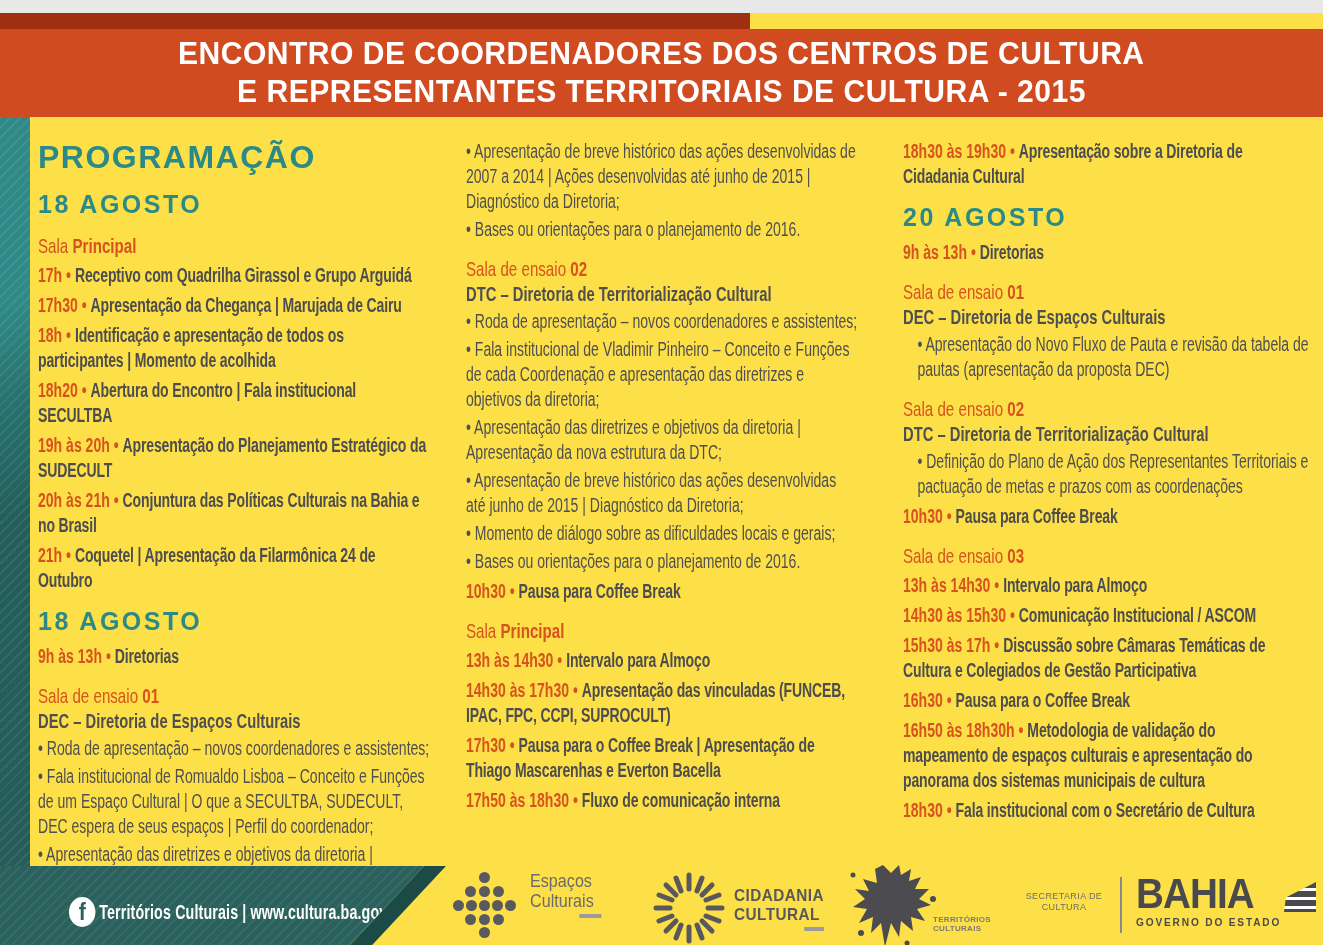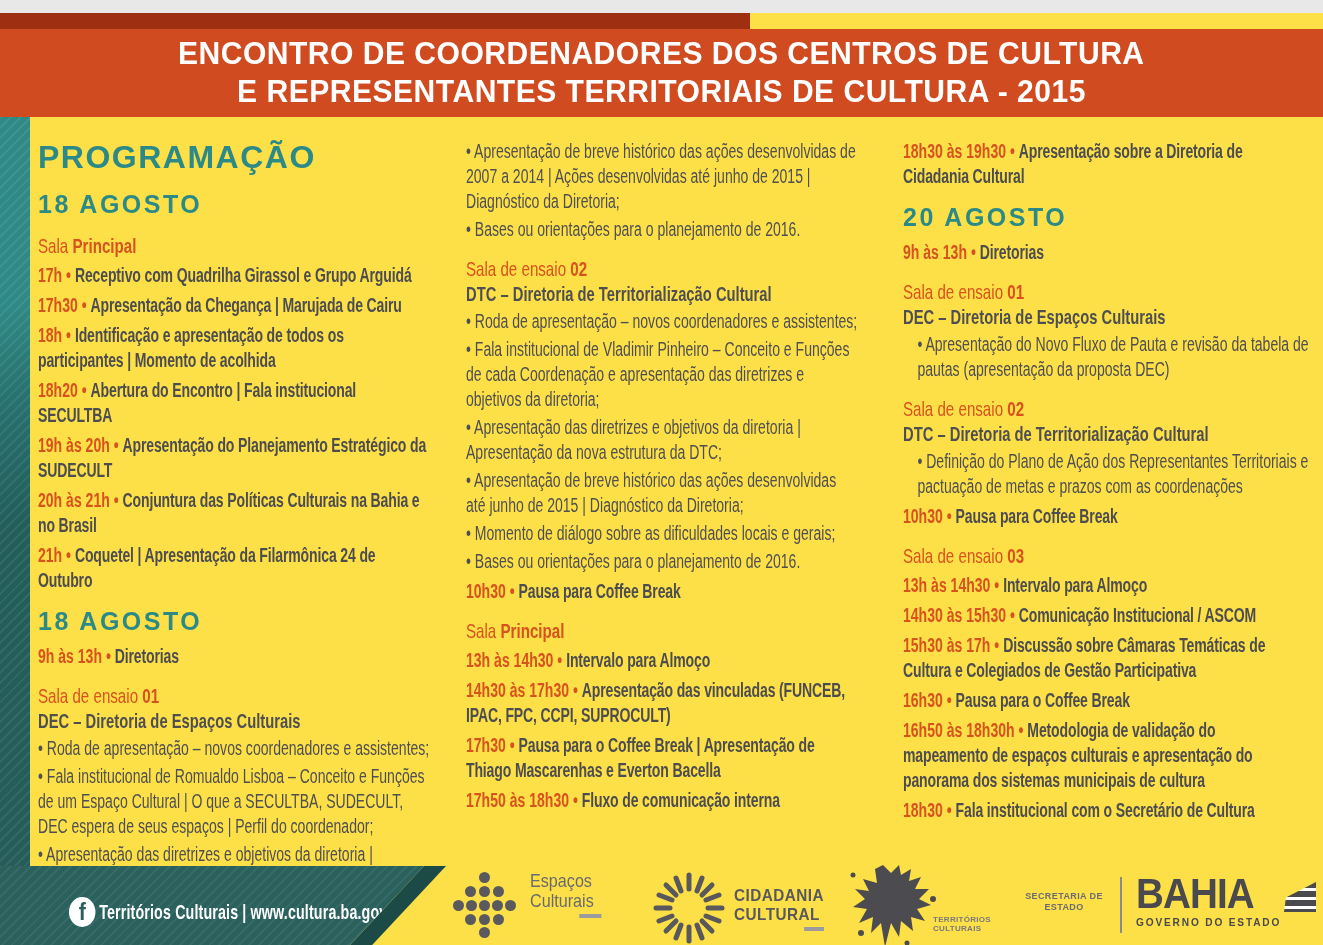--- a/index.html
+++ b/index.html
@@ -60,21 +60,21 @@
   .esp-text{font-size:19px;line-height:20px;transform:scaleX(.85);transform-origin:0 50%;color:#6b6a6e;}
   .esp-text .mini{display:block;height:4px;width:26px;background:#9b9a9e;margin-left:58px;margin-top:3px;}
 
   .logo-cidadania{left:652px;top:858px;display:flex;align-items:center;gap:8px;}
   .cid-text{font-size:17px;line-height:19px;font-weight:700;letter-spacing:.5px;transform:scaleX(.9);transform-origin:0 50%;color:#59585c;}
   .cid-text .mini{display:block;height:4px;width:22px;background:#9b9a9e;margin-left:78px;margin-top:3px;}
 
   .logo-territorios{left:845px;top:846px;width:150px;height:96px;}
   .ter-text{position:absolute;left:88px;top:56px;font-size:8px;line-height:9px;font-weight:700;color:#7a797d;letter-spacing:.3px;}
 
-  .logo-secretaria{left:1018px;top:878px;width:92px;text-align:center;font-size:9px;line-height:11px;font-weight:700;color:#6c6b6f;letter-spacing:.4px;}
+  .logo-secretaria{left:1018px;top:878px;width:92px;text-align:center;font-size:9px;line-height:11px;font-weight:400;color:#6c6b6f;letter-spacing:.4px;}
   .gov-divider{position:absolute;left:1120px;top:864px;width:2px;height:56px;background:#8a898d;}
   .logo-bahia{left:1136px;top:862px;width:180px;}
   .bahia-row{display:flex;align-items:flex-end;gap:20px;}
   .bahia-name{font-size:42px;line-height:38px;font-weight:700;color:#4a494e;letter-spacing:-1px;transform:scaleX(.92);transform-origin:0 100%;}
   .bahia-flag{width:52px;height:30px;margin-bottom:1px;
      background:repeating-linear-gradient(180deg,#4a494e 0 6px,#ffffff 6px 9px);
      clip-path:polygon(0 100%,6% 52%,100% 0,100% 100%);}
   .bahia-sub{font-size:11px;font-weight:700;color:#4a494e;letter-spacing:2px;margin-top:3px;transform:scaleX(.92);transform-origin:0 0;white-space:nowrap;}
 
   svg{display:block;}
@@ -217,21 +217,21 @@
       <circle cx="8" cy="16" r="2.5" fill="#4c4b4f"></circle>
     </svg>
     <div class="ter-text">
       <span>TERRITÓRIOS</span><br>
       <span>CULTURAIS</span>
     </div>
   </div>
 
   <div class="logo logo-secretaria">
     <span>SECRETARIA DE</span><br>
-    <span>ESTADO</span>
+    <span>CULTURA</span>
   </div>
 
   <div class="gov-divider"></div>
 
   <div class="logo logo-bahia">
     <div class="bahia-row">
       <div class="bahia-name">BAHIA</div>
       <div class="bahia-flag"></div>
     </div>
     <div class="bahia-sub">GOVERNO DO ESTADO</div>

